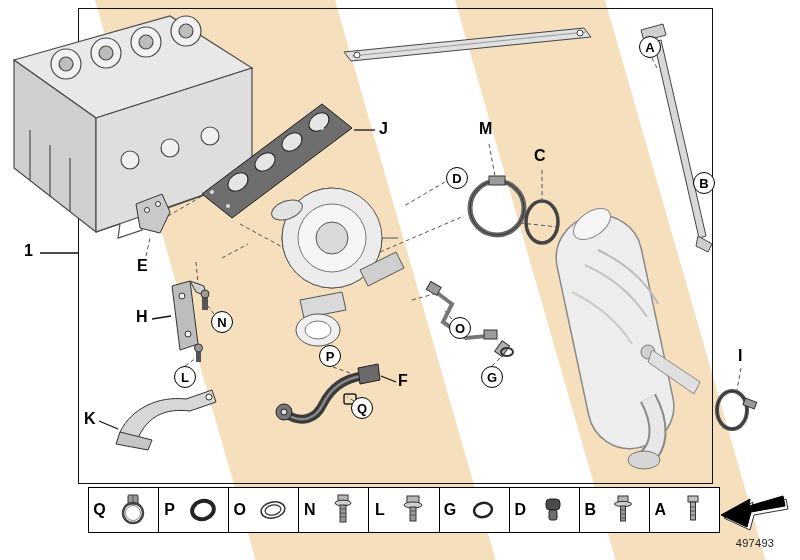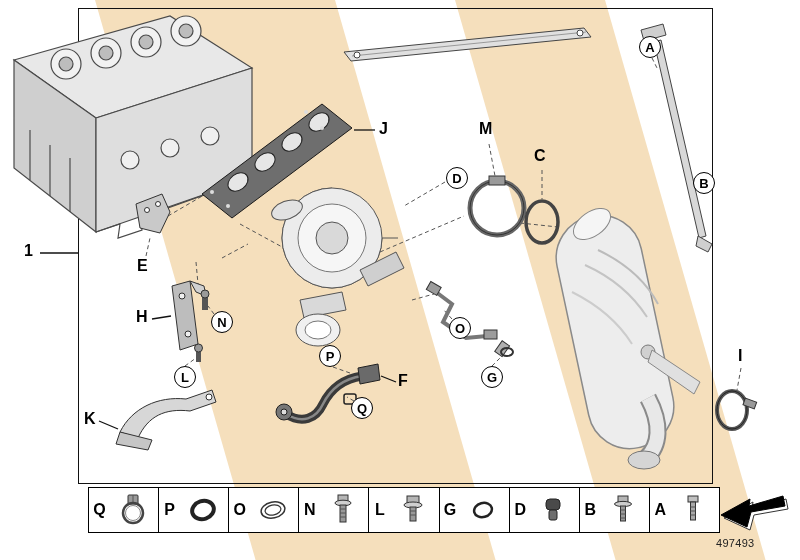--- a/index.html
+++ b/index.html
@@ -18,21 +18,21 @@
   .pl{position:absolute;font-weight:bold;font-size:16px;color:#000;z-index:4;cursor:default;}
   .ref{position:absolute;left:24px;top:242px;font-weight:bold;font-size:16px;z-index:4;}
   .legend{position:absolute;left:88px;top:487px;width:632px;height:46px;
           border:1.5px solid #000;display:flex;background:#fff;box-sizing:border-box;z-index:5;}
   .legend-cell{flex:1;display:flex;align-items:center;gap:3px;padding:2px 3px;
                border-right:1.5px solid #000;box-sizing:border-box;background:#fff;}
   .legend-cell:last-child{border-right:none;}
   .legend-letter{font-weight:bold;font-size:16px;width:15px;text-align:center;flex:none;}
   .legend-icon{flex:1;display:flex;justify-content:center;align-items:center;}
   .arrow-box{position:absolute;left:716px;top:490px;width:78px;height:42px;z-index:5;}
-  .part-number{position:absolute;left:716px;top:537px;width:78px;
+  .part-number{position:absolute;left:716px;top:537px;width:78px;text-align:center;
                font-size:11px;color:#222;letter-spacing:.3px;z-index:5;}
 </style>
 </head>
 <body>
 
 <div class="stage">
 
   <div class="band band-left"></div>
   <div class="band band-right"></div>
 

